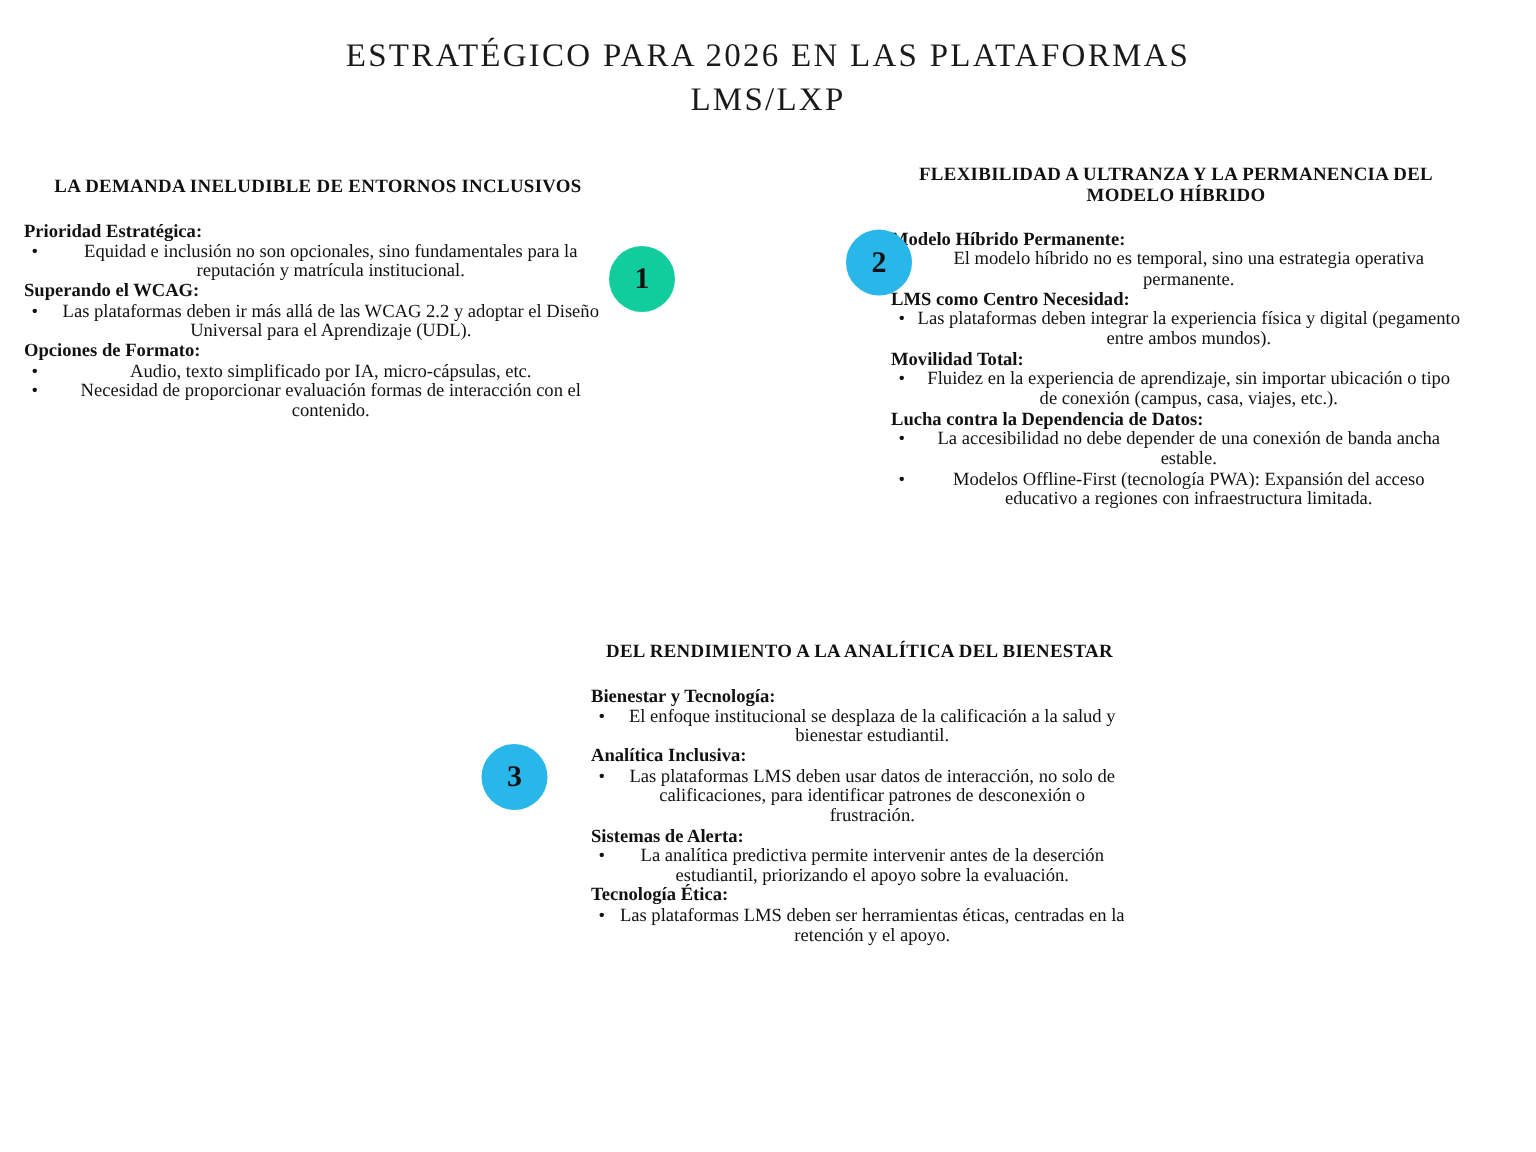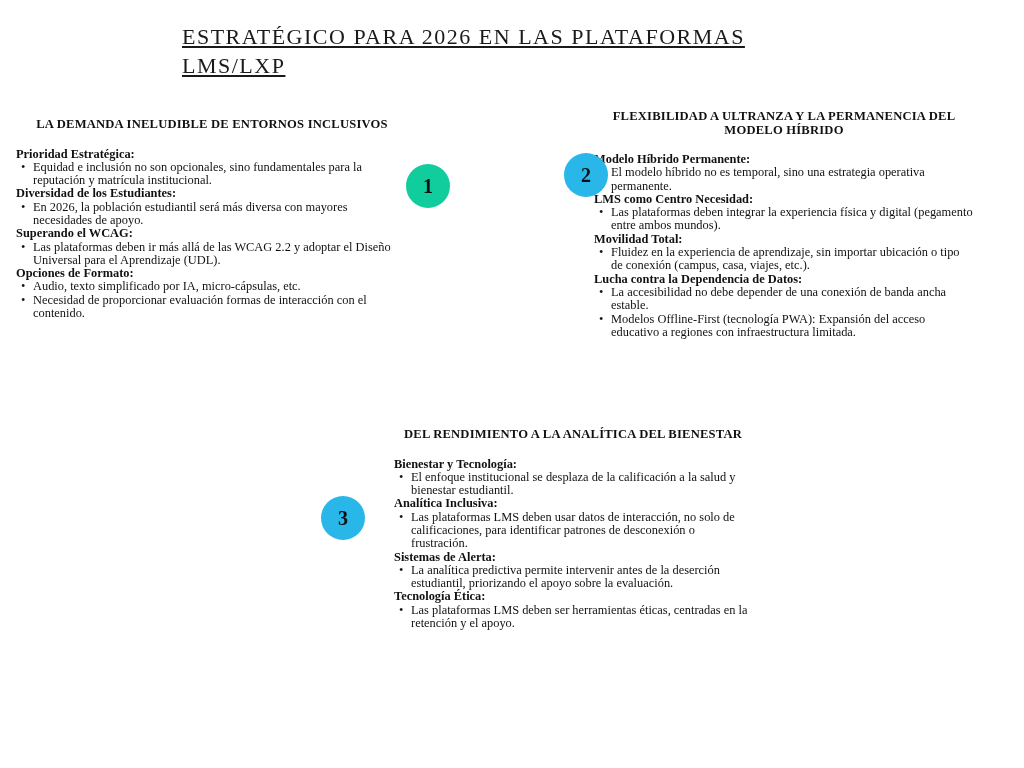--- a/index.html
+++ b/index.html
@@ -9,40 +9,39 @@
     font-family: "Liberation Serif", "DejaVu Serif", serif;
     color: #111111;
     position: relative;
     overflow: hidden;
   }
   .slide { position: absolute; inset: 0; }
 
   .slide-title {
     position: absolute;
     top: 22px; left: 182px; width: 660px;
-    text-align: left;
+    text-align: center;
     font-size: 22px;
     line-height: 29px;
     letter-spacing: 1.5px;
     font-weight: normal;
     color: #1a1a1a;
-    text-decoration: underline;
   }
 
   .col { position: absolute; font-size: 12.4px; line-height: 13.3px; }
   .col-heading {
     font-size: 12.6px;
     line-height: 13.5px;
     font-weight: bold;
     text-align: center;
     letter-spacing: 0.2px;
     margin: 0 0 16px 0;
   }
   .group-term { font-weight: bold; }
-  .bullets { margin: 0; padding: 0; list-style: none; }
+  .bullets { margin: 0; padding: 0; list-style: none; text-align: center; }
   .bullets li { position: relative; padding-left: 17px; }
   .bullets li::before { content: "\2022"; position: absolute; left: 5px; }
 
   #s1 { left: 16px;  top: 118px; width: 392px; }
   #s2 { left: 594px; top: 110px; width: 380px; }
   #s3 { left: 394px; top: 428px; width: 358px; }
 
   .badge {
     position: absolute;
     width: 44px; height: 44px;
@@ -62,26 +61,20 @@
 <div class="slide">
 
   <div class="slide-title">ESTRATÉGICO PARA 2026 EN LAS PLATAFORMAS LMS/LXP</div>
 
   <div class="col" id="s1">
     <h2 class="col-heading">LA DEMANDA INELUDIBLE DE ENTORNOS INCLUSIVOS</h2>
     <div class="group">
       <div class="group-term">Prioridad Estratégica:</div>
       <ul class="bullets">
         <li>Equidad e inclusión no son opcionales, sino fundamentales para la reputación y matrícula institucional.</li>
-      </ul>
-    </div>
-    <div class="group">
-      <div class="group-term">Diversidad de los Estudiantes:</div>
-      <ul class="bullets">
-        <li>En 2026, la población estudiantil será más diversa con mayores necesidades de apoyo.</li>
       </ul>
     </div>
     <div class="group">
       <div class="group-term">Superando el WCAG:</div>
       <ul class="bullets">
         <li>Las plataformas deben ir más allá de las WCAG 2.2 y adoptar el Diseño Universal para el Aprendizaje (UDL).</li>
       </ul>
     </div>
     <div class="group">
       <div class="group-term">Opciones de Formato:</div>

